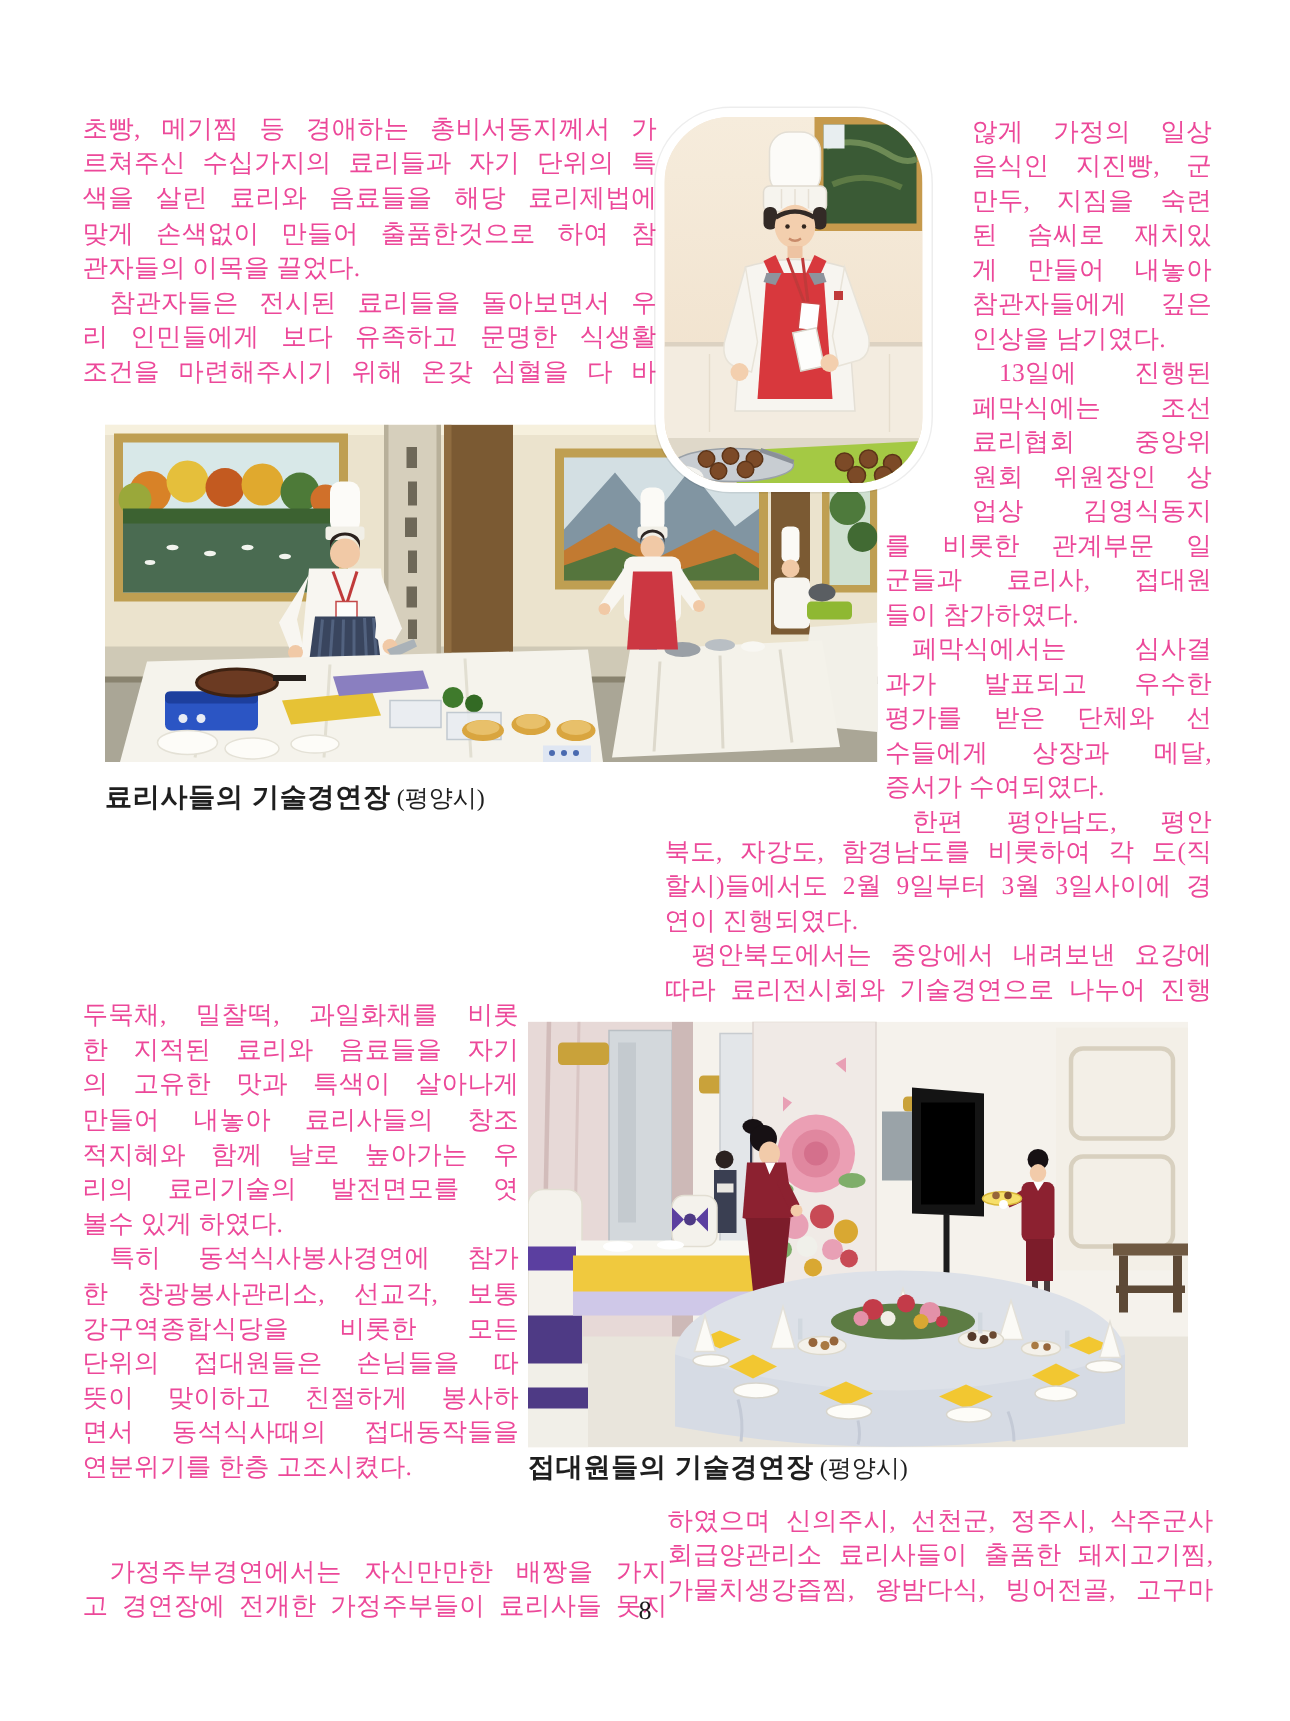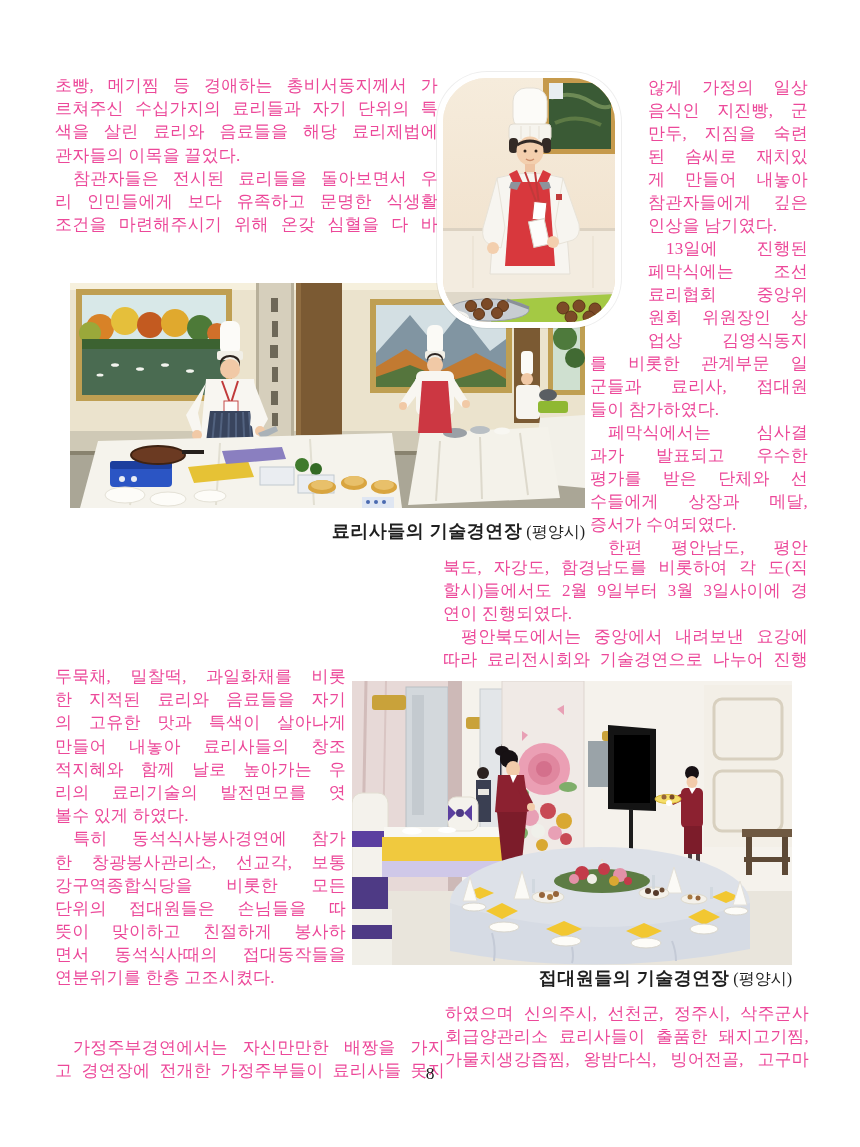--- a/index.html
+++ b/index.html
@@ -7,21 +7,21 @@
 
   .tb{position:absolute;color:#ec4899;}
   .tb .ln{height:23.2px;line-height:23.2px;font-size:17px;
     font-family:"Liberation Serif",serif;
     text-align:justify;text-align-last:justify;white-space:nowrap;overflow:hidden;
     letter-spacing:0.2px;}
   .tb .ln.end{text-align-last:left;}
   .tb .ln.ind{padding-left:18px;}
   .rcol .ln{height:23px;line-height:23px;}
 
-  .caption{position:absolute;text-align:right;white-space:nowrap;}
+  .caption{position:absolute;text-align:left;white-space:nowrap;}
   .caption .cb{font-family:"Liberation Sans",sans-serif;font-weight:bold;font-size:18px;color:#1f1f1f;letter-spacing:0.5px;}
   .caption .cp{font-family:"Liberation Serif",serif;font-size:16px;color:#1f1f1f;}
 
   .photo{position:absolute;overflow:hidden;}
   #photo-mid{left:70px;top:283px;width:515px;height:225px;}
   #photo-inset{left:437px;top:72px;width:172px;height:244px;border:6px solid #ffffff;
     border-radius:50px;box-shadow:0 0 0 1px rgba(0,0,0,0.07);z-index:5;background:#f4e8d8;}
   #photo-bottom{left:352px;top:681px;width:440px;height:284px;}
 
   #pagenum{position:absolute;left:0;top:1063px;width:860px;text-align:center;
@@ -30,20 +30,21 @@
 </style>
 </head>
 <body>
 
 <div id="page">
 
   <div class="tb" style="left:55px;top:74px;width:383px;">
       <div class="ln">초빵, 메기찜 등 경애하는 총비서동지께서 가</div>
       <div class="ln">르쳐주신 수십가지의 료리들과 자기 단위의 특</div>
       <div class="ln">색을 살린 료리와 음료들을 해당 료리제법에</div>
+      <div class="ln">맞게 손색없이 만들어 출품한것으로 하여 참</div>
       <div class="ln end">관자들의 이목을 끌었다.</div>
       <div class="ln ind">참관자들은 전시된 료리들을 돌아보면서 우</div>
       <div class="ln">리 인민들에게 보다 유족하고 문명한 식생활</div>
       <div class="ln">조건을 마련해주시기 위해 온갖 심혈을 다 바</div>
     </div>
   <div class="tb" style="left:55px;top:665px;width:291px;">
       <div class="ln">두묵채, 밀찰떡, 과일화채를 비롯</div>
       <div class="ln">한 지적된 료리와 음료들을 자기</div>
       <div class="ln">의 고유한 맛과 특색이 살아나게</div>
       <div class="ln">만들어 내놓아 료리사들의 창조</div>

